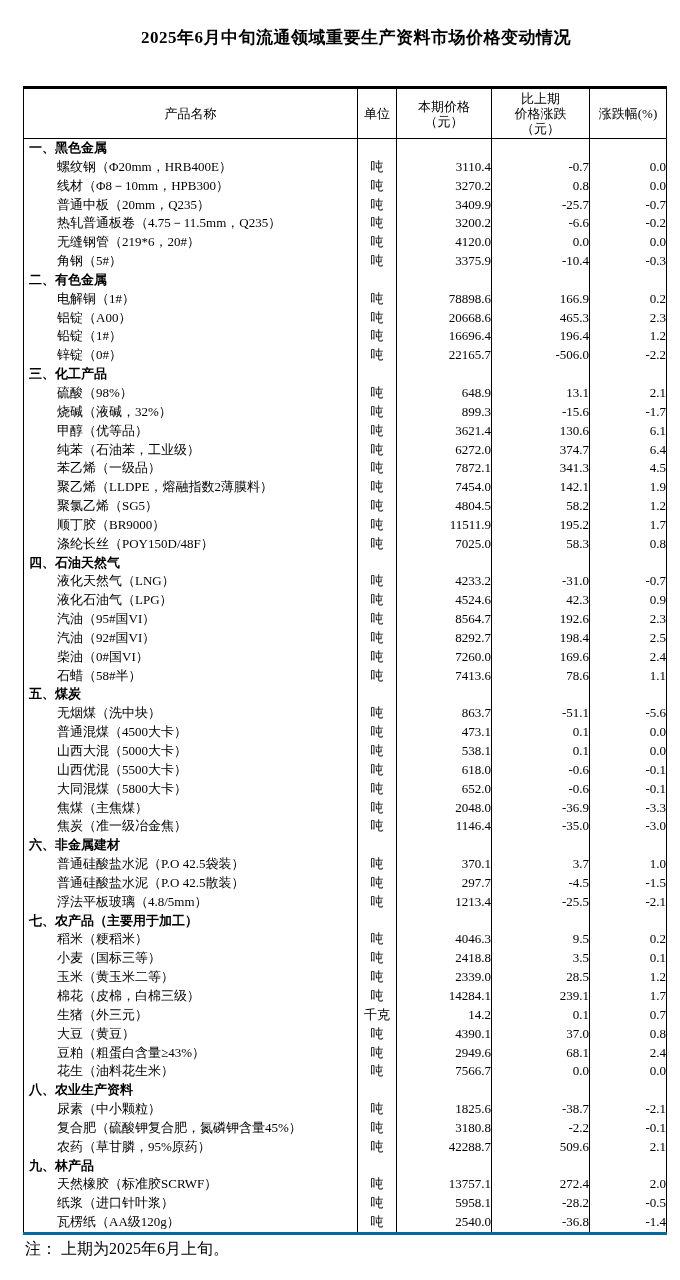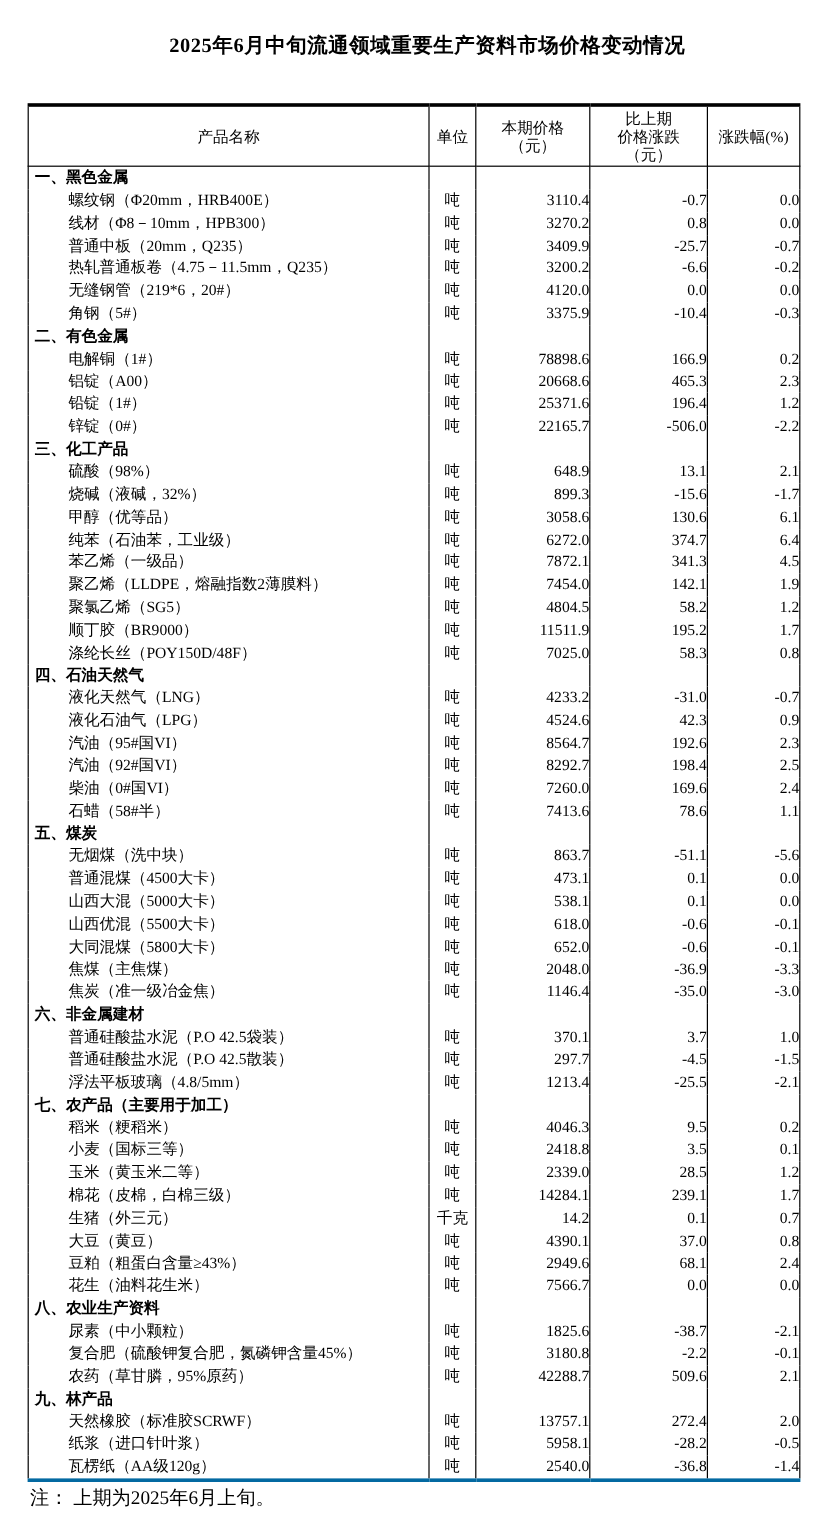--- a/index.html
+++ b/index.html
@@ -170,21 +170,21 @@
         <tr>
           <td class="name product">铝锭（A00）</td>
           <td class="unit">吨</td>
           <td class="num">20668.6</td>
           <td class="num">465.3</td>
           <td class="num">2.3</td>
         </tr>
         <tr>
           <td class="name product">铅锭（1#）</td>
           <td class="unit">吨</td>
-          <td class="num">25371.6</td>
+          <td class="num">16696.4</td>
           <td class="num">196.4</td>
           <td class="num">1.2</td>
         </tr>
         <tr>
           <td class="name product">锌锭（0#）</td>
           <td class="unit">吨</td>
           <td class="num">22165.7</td>
           <td class="num">-506.0</td>
           <td class="num">-2.2</td>
         </tr>
@@ -205,21 +205,21 @@
         <tr>
           <td class="name product">烧碱（液碱，32%）</td>
           <td class="unit">吨</td>
           <td class="num">899.3</td>
           <td class="num">-15.6</td>
           <td class="num">-1.7</td>
         </tr>
         <tr>
           <td class="name product">甲醇（优等品）</td>
           <td class="unit">吨</td>
-          <td class="num">3058.6</td>
+          <td class="num">3621.4</td>
           <td class="num">130.6</td>
           <td class="num">6.1</td>
         </tr>
         <tr>
           <td class="name product">纯苯（石油苯，工业级）</td>
           <td class="unit">吨</td>
           <td class="num">6272.0</td>
           <td class="num">374.7</td>
           <td class="num">6.4</td>
         </tr>

